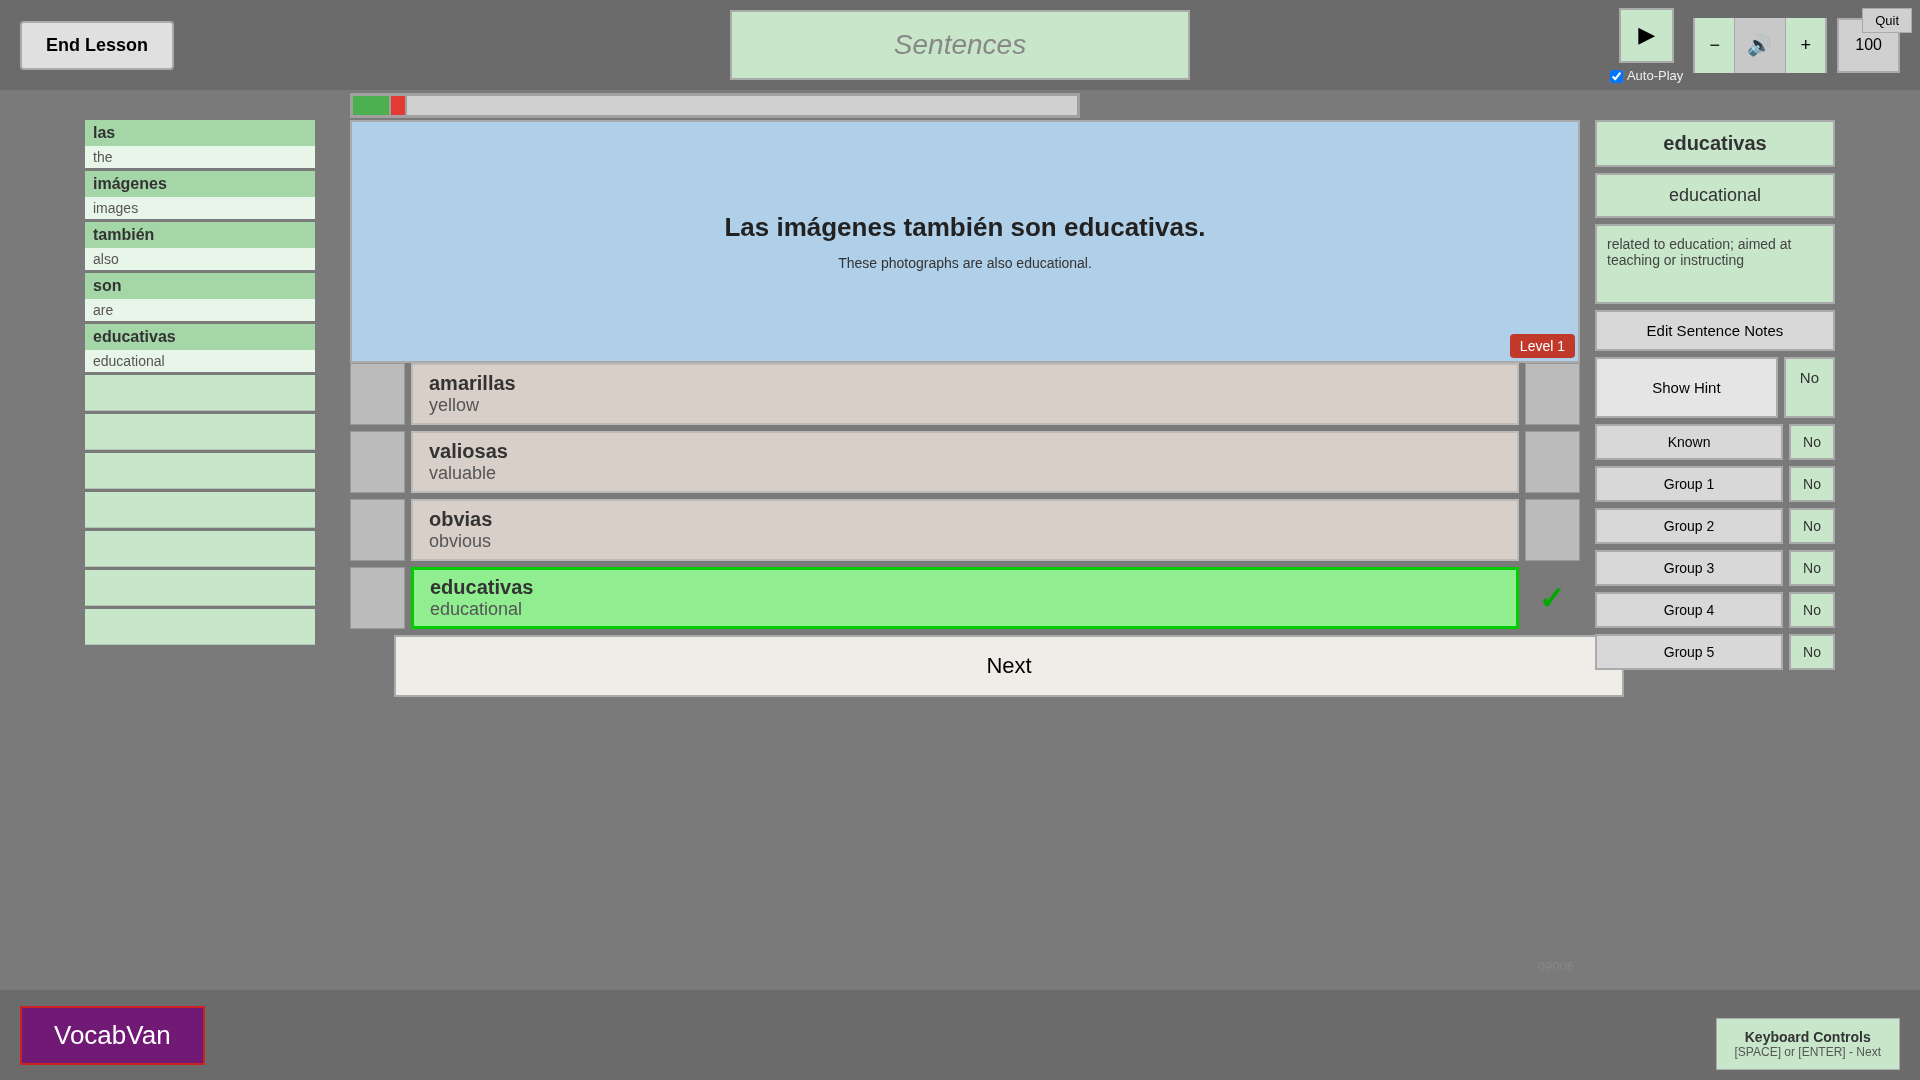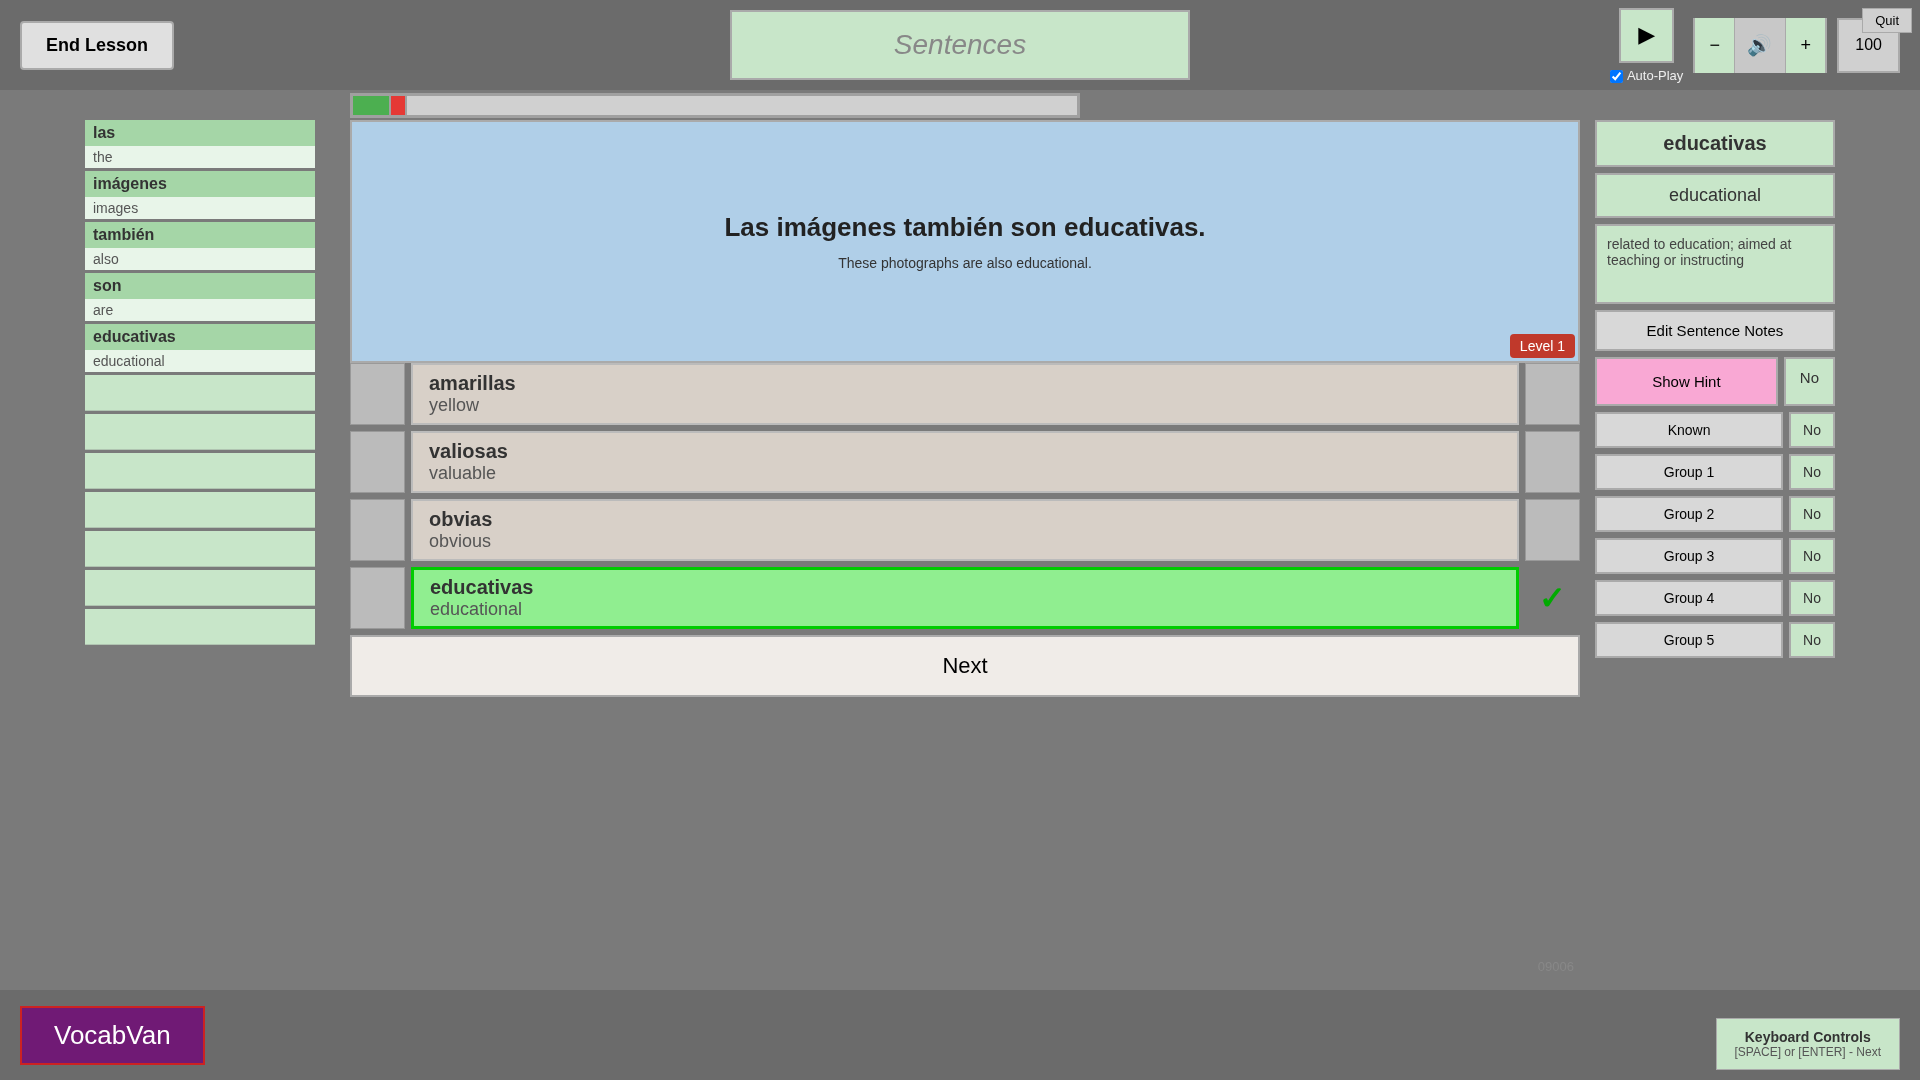--- a/index.html
+++ b/index.html
@@ -296,20 +296,21 @@
     
     #next-btn {
       background: #f0ece8;
       border: 2px solid #aaa;
       width: 100%;
       padding: 16px;
       font-size: 22px;
       cursor: pointer;
       text-align: center;
       margin-top: 6px;
+      margin-left: 44px;
     }
 
     #code-label {
       position: absolute;
       bottom: 6px;
       right: 6px;
       font-size: 13px;
       color: #888;
     }
 
@@ -362,23 +363,23 @@
       text-align: center;
     }
 
     #show-hint-row {
       display: flex;
       gap: 6px;
     }
 
     #show-hint-btn {
       flex: 1;
-      background: #f9a8d4;
-      border: 2px solid #aaa;
-      padding: 14px;
+      background: #e5e5e5;
+      border: 2px solid #aaa;
+      padding: 20px;
       font-size: 15px;
       cursor: pointer;
       text-align: center;
     }
 
     #show-hint-no {
       background: #c8e6c9;
       border: 2px solid #aaa;
       padding: 10px 14px;
       font-size: 15px;

